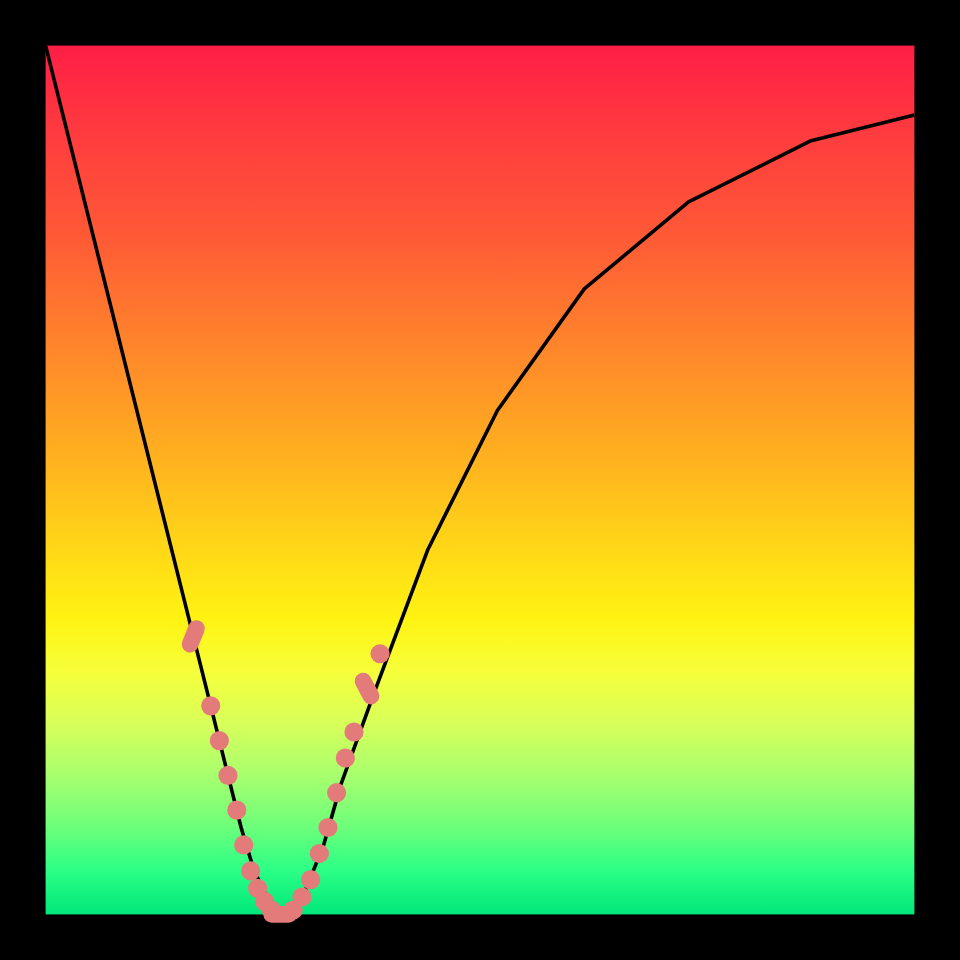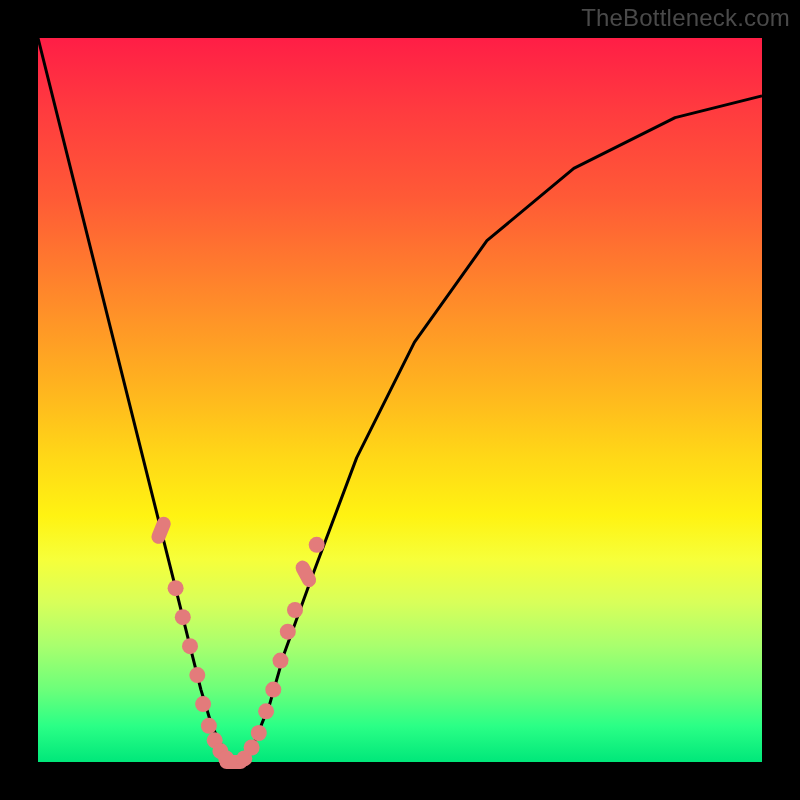--- a/index.html
+++ b/index.html
@@ -99,14 +99,13 @@
           <circle cx="228.1" cy="673.3" r="8" class="dot"></circle>
           <circle cx="235.3" cy="651.6" r="8" class="dot"></circle>
           <circle cx="242.5" cy="622.6" r="8" class="dot"></circle>
           <circle cx="249.8" cy="593.7" r="8" class="dot"></circle>
           <circle cx="257.0" cy="572.0" r="8" class="dot"></circle>
           <rect x="253.9" y="528.8" width="28" height="14" rx="7" ry="7" class="pill" transform="rotate(62 267.88 535.76)"></rect>
           <circle cx="278.7" cy="506.8" r="8" class="dot"></circle>
         </g>
     </svg>
   </div>
-  <div class="watermark">TheBottleneck.com</div>
 </div>
 
 </body></html>

